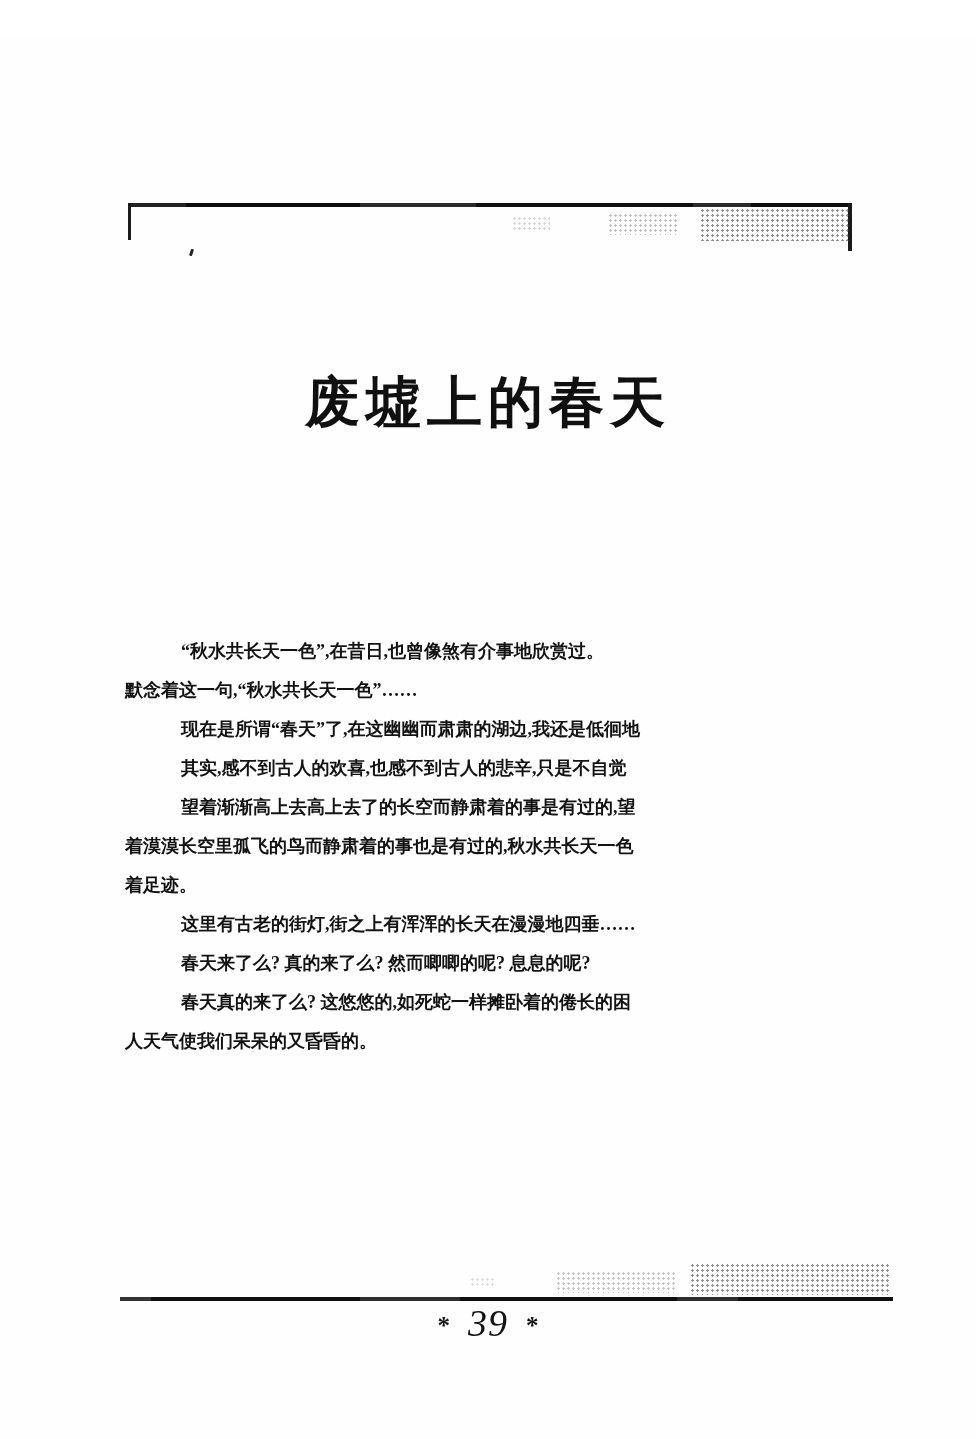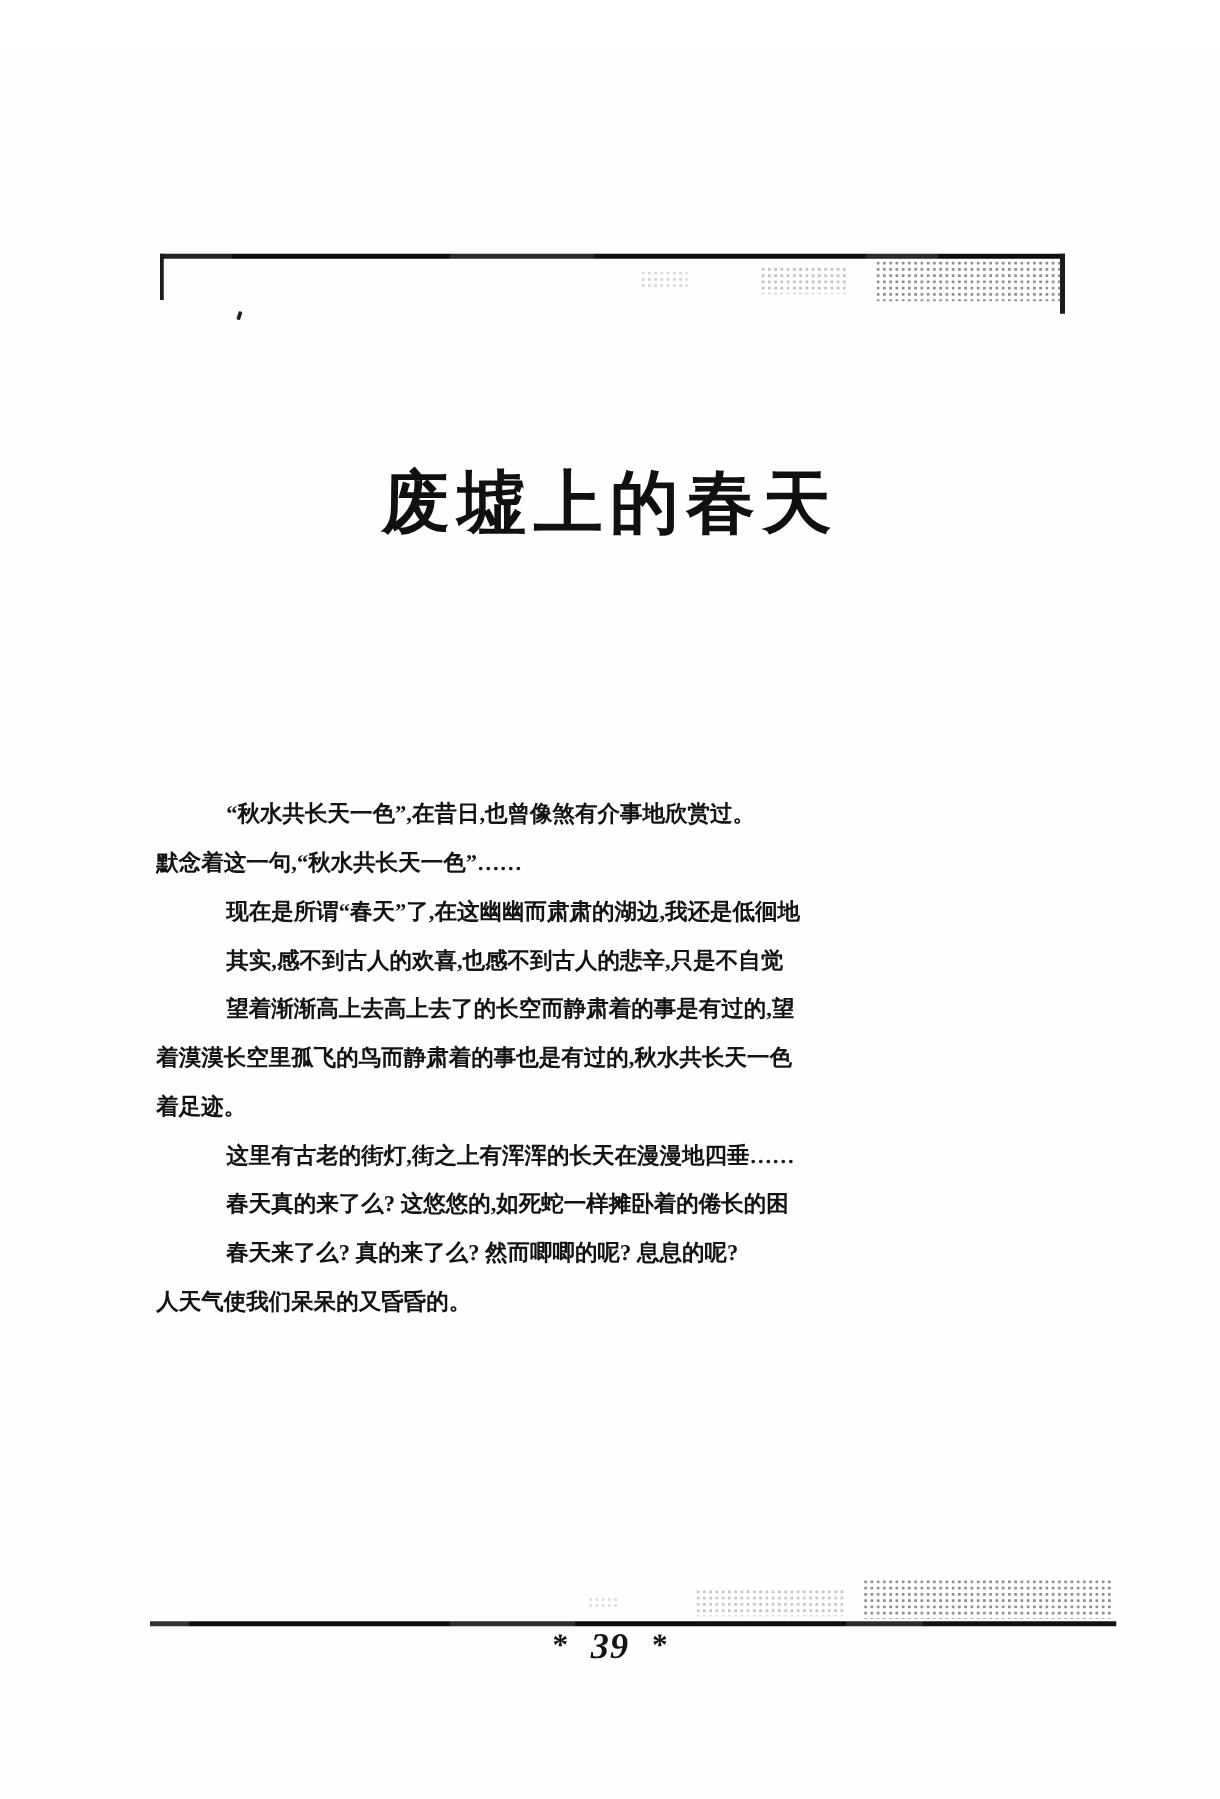--- a/index.html
+++ b/index.html
@@ -45,21 +45,21 @@
   
   .footer-rule {
     position:absolute; left:120px; top:1262px; width:773px; height:4px;
     background:linear-gradient(90deg,#333 0 4%,#101010 4% 31%,#2e2e2e 31% 44%,#0f0f0f 44% 72%,#2c2c2c 72% 80%,#111 80% 100%);
   }
   .page-number {
     position:absolute; left:0; top:1266px; width:976px; text-align:center;
     color:#141414;
   }
   .page-number .star { font-size:25px; font-weight:700; vertical-align:2px; }
-  .page-number .num  { font-size:29px; font-weight:700; font-style:italic;
+  .page-number .num  { font-size:38px; font-weight:400; font-style:italic;
                        margin:0 18px; letter-spacing:1px; }
 </style>
 </head>
 <body>
 
 <div class="page">
 
   <div class="frame-top"></div>
   <div class="frame-left"></div>
   <div class="frame-right"></div>
@@ -73,22 +73,22 @@
 
   <div class="body-text">
       <div class="bline indent">“秋水共长天一色”,在昔日,也曾像煞有介事地欣赏过。</div>
       <div class="bline">默念着这一句,“秋水共长天一色”……</div>
       <div class="bline indent">现在是所谓“春天”了,在这幽幽而肃肃的湖边,我还是低徊地</div>
       <div class="bline indent">其实,感不到古人的欢喜,也感不到古人的悲辛,只是不自觉</div>
       <div class="bline indent">望着渐渐高上去高上去了的长空而静肃着的事是有过的,望</div>
       <div class="bline">着漠漠长空里孤飞的鸟而静肃着的事也是有过的,秋水共长天一色</div>
       <div class="bline">着足迹。</div>
       <div class="bline indent">这里有古老的街灯,街之上有浑浑的长天在漫漫地四垂……</div>
+      <div class="bline indent">春天来了么? 真的来了么? 然而唧唧的呢? 息息的呢?</div>
       <div class="bline indent">春天真的来了么? 这悠悠的,如死蛇一样摊卧着的倦长的困</div>
-      <div class="bline indent">春天来了么? 真的来了么? 然而唧唧的呢? 息息的呢?</div>
       <div class="bline">人天气使我们呆呆的又昏昏的。</div>
     </div>
 
   <div class="halftone noise-bot-a"></div>
   <div class="halftone noise-bot-b"></div>
   <div class="halftone noise-bot-c"></div>
   <div class="footer-rule"></div>
 
   <div class="page-number">
     <span class="star">*</span><span class="num">39</span><span class="star">*</span>

